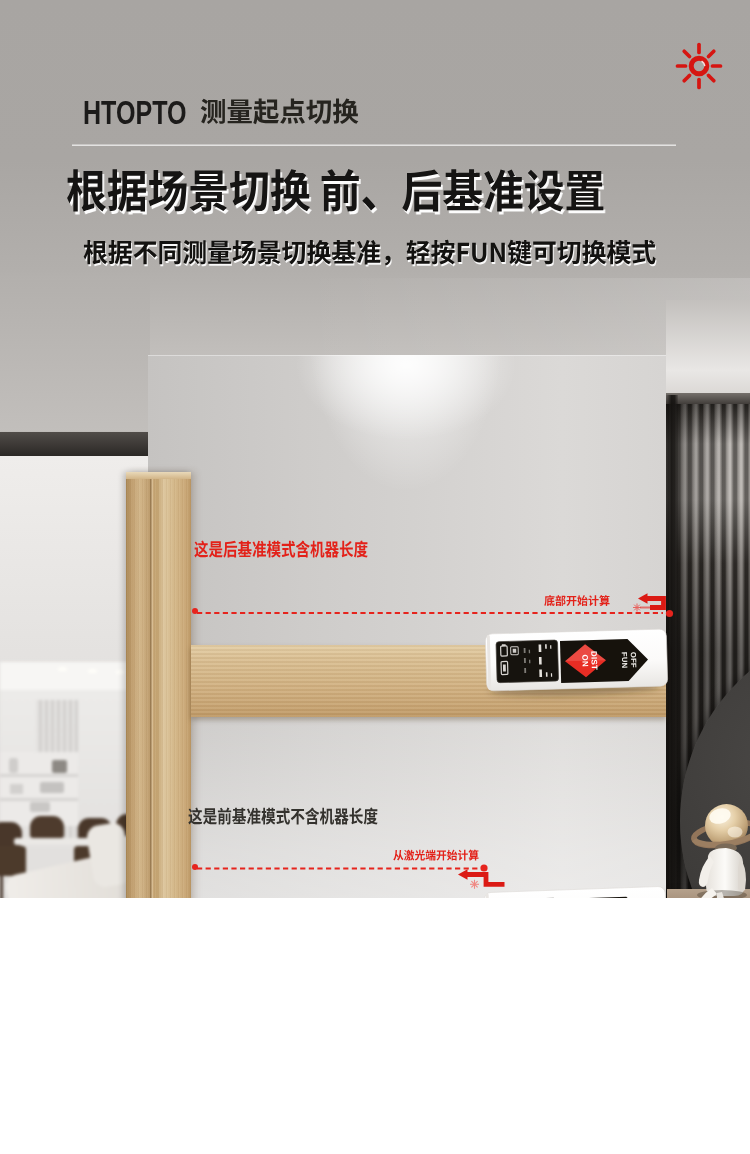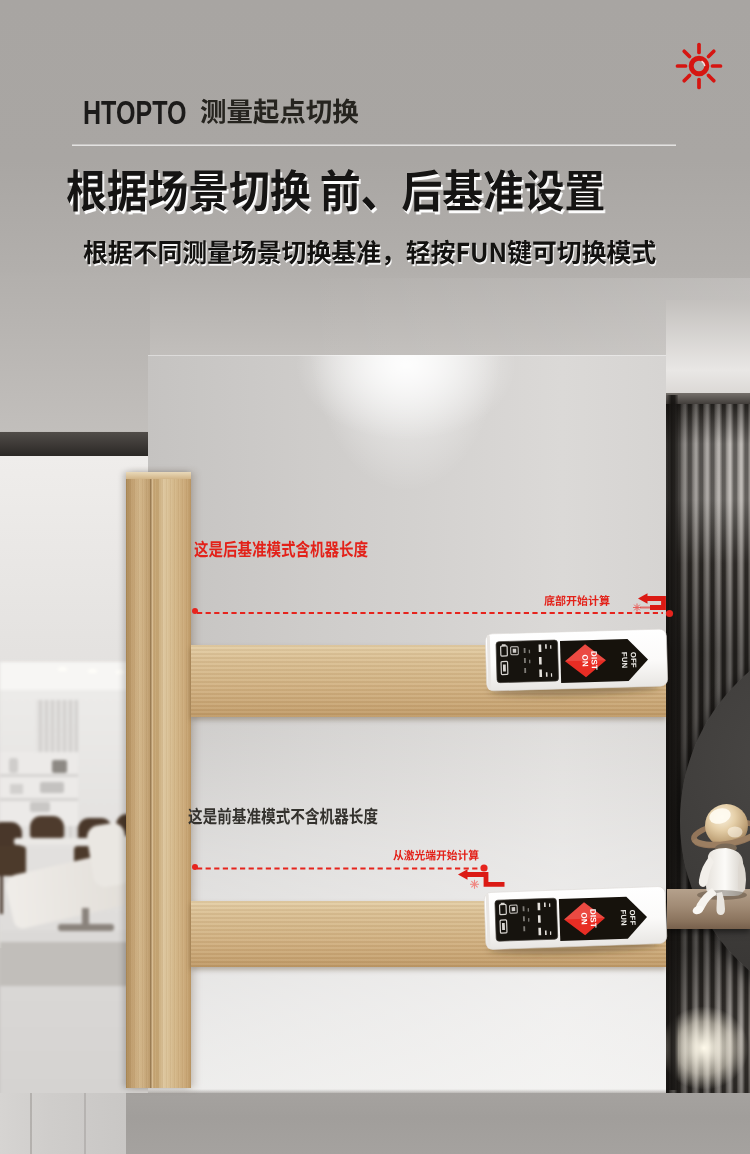--- a/index.html
+++ b/index.html
@@ -1,16 +1,16 @@
 <!DOCTYPE html>
 <html><head>
 <meta charset="utf-8">
 <style>
   html,body{margin:0;padding:0;}
-  #page{position:relative;width:750px;height:1154px;overflow:hidden;
+  #page{position:relative;width:750px;height:898px;overflow:hidden;
     font-family:"Liberation Sans",sans-serif;
     background:linear-gradient(180deg,#a8a5a2 0px,#a9a6a3 160px,#b2afac 270px,#c2bfbc 358px,#c6c3c0 360px);}
   .abs{position:absolute;}
 </style>
 </head>
 <body>
 <div id="page">
 
   <div class="abs" style="left:0;top:280px;width:150px;height:874px;overflow:hidden;">
 

